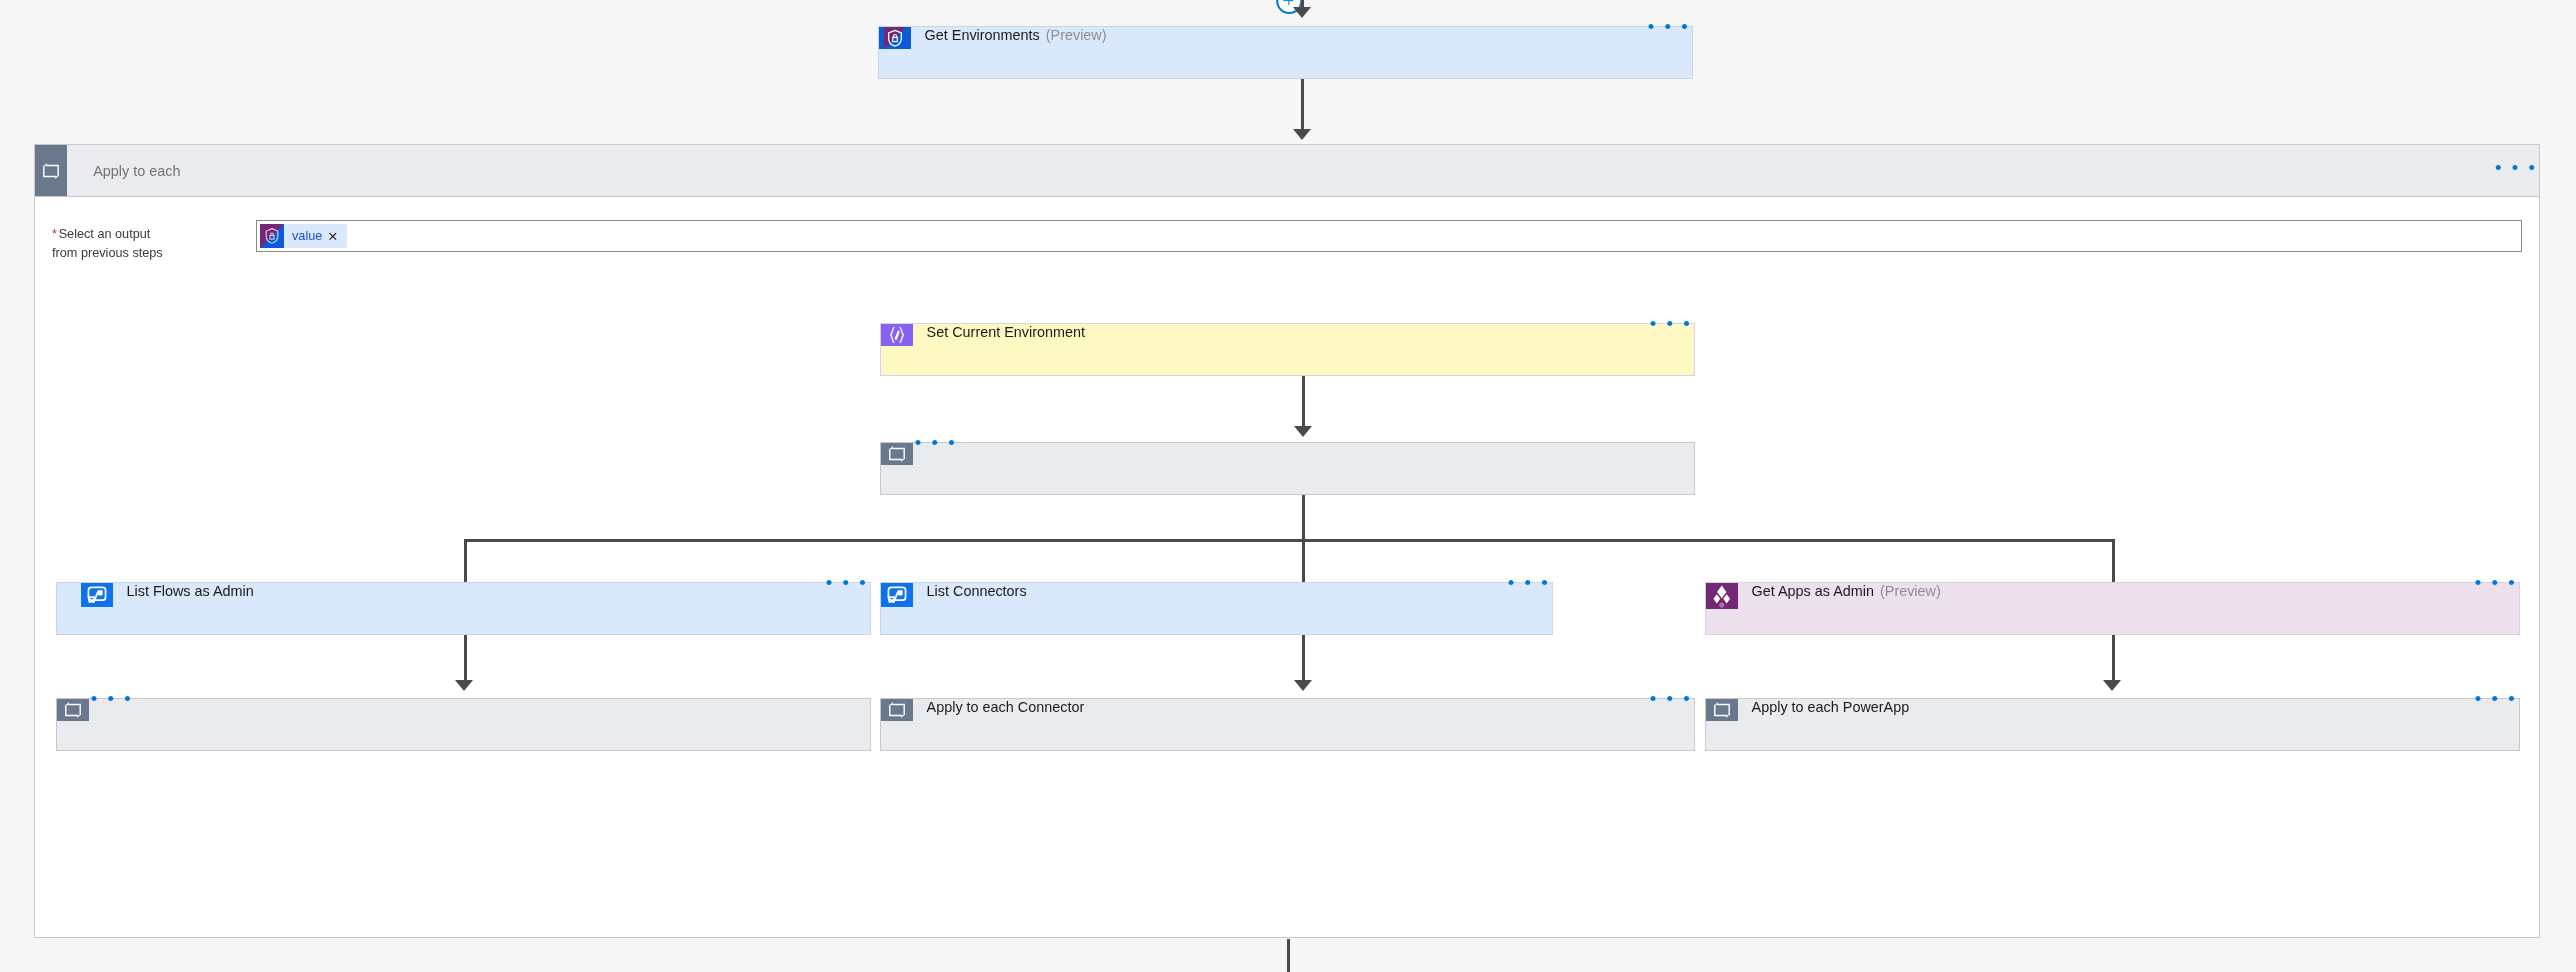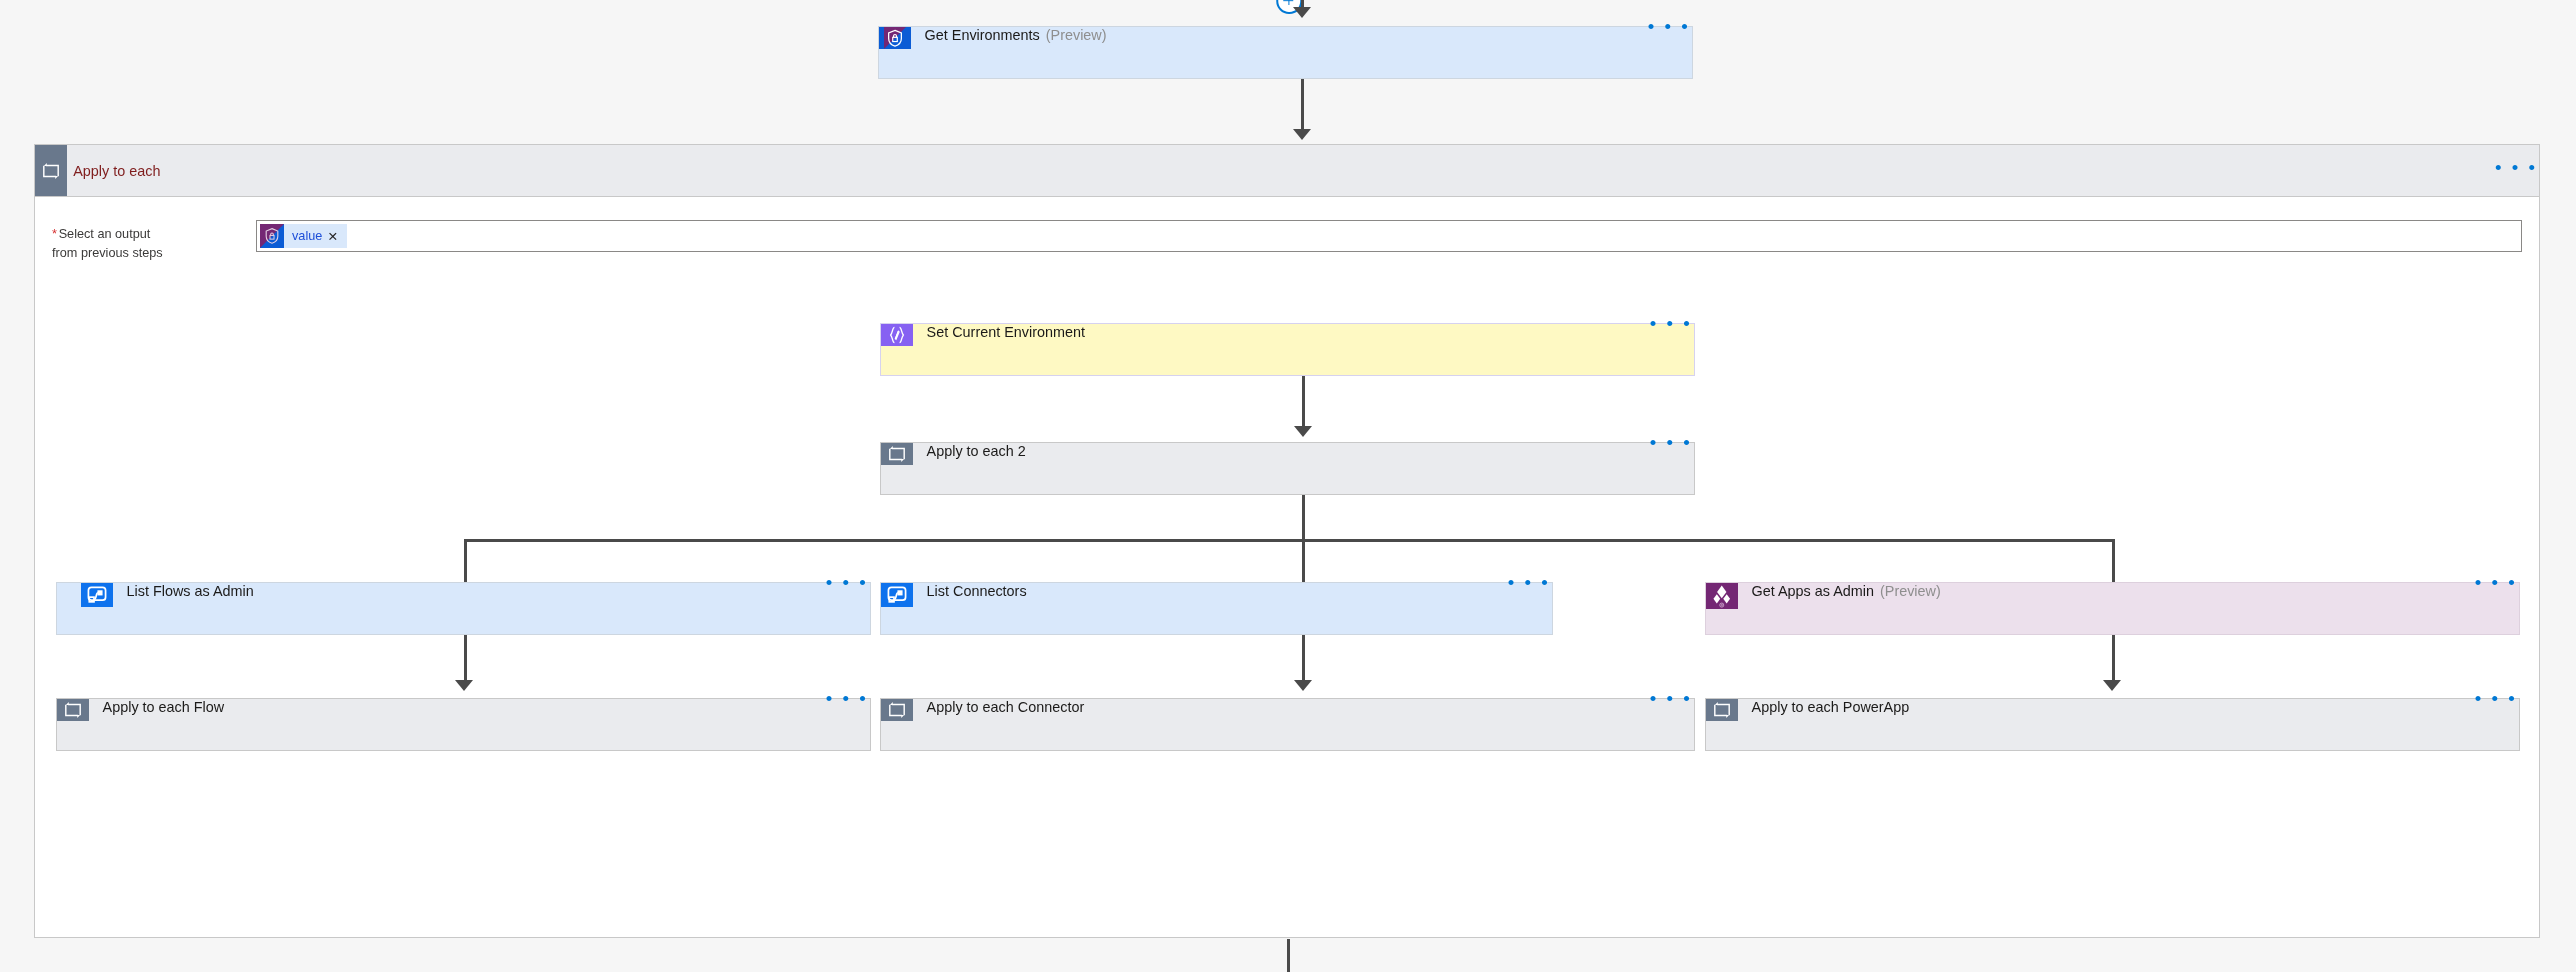--- a/index.html
+++ b/index.html
@@ -71,21 +71,21 @@
   #loop-header {
     position: absolute; left: -0.8px; top: -0.8px;
     width: 2506px; height: 53px;
     display: flex; align-items: stretch;
     background: #eaebee;
     border: 0.8px solid #c8c8c8;
   }
   #loop-header .icon-box { width: 32px; min-width: 32px; background: #69788c;
     display: flex; align-items: center; justify-content: center; }
   #loop-header .title { flex: 1; display: flex; align-items: center;
-    padding-left: 6px; font-size: 14.4px; color: #7f1d1d; }
+    padding-left: 26px; font-size: 14.4px; color: #737373; }
 
   
   .param-row { position: absolute; left: 17px; top: 75px; width: 2470px; display: flex; }
   .param-label {
     width: 204px; padding-top: 5.1px;
     font-size: 12.7px; color: #3b3a39; line-height: 1.45;
   }
   .param-label .req { color: #d62f2f; margin-right: 1.7px; }
   .param-input {
     flex: 1;
@@ -212,23 +212,20 @@
     <div class="arrow-head" style="left:1259px; top:281px;"></div>
 
     <div class="card loop" style="left:845px; top:297px; width:815px;">
       <div class="icon-box">
         <svg width="22" height="22" viewBox="0 0 26 26" aria-hidden="true">
           <path d="M4.5 7.5 V19.5 H18 M21.5 18.5 V6.5 H8" fill="none" stroke="#ffffff" stroke-width="1.7" stroke-linecap="square"></path>
           <path d="M8 3.4 L4.6 7 L8 7 Z" fill="#ffffff"></path>
           <path d="M18 22.6 L21.4 19 L18 19 Z" fill="#ffffff"></path>
         </svg>
       </div>
-      <div class="title">
-        <span>Apply to each 2</span>
-      </div>
       <div class="ellipsis">• • •</div>
     </div>
 
     <div class="vline" style="left:1267px; top:350px; height:46px;"></div>
     <div class="hline" style="left:429px; top:394px; width:1651px;"></div>
 
     <div class="vline" style="left:429px; top:394px; height:49px;"></div>
     <div class="arrow-head" style="left:420px; top:441px;"></div>
 
     <div class="vline" style="left:1267px; top:394px; height:49px;"></div>
@@ -254,23 +251,20 @@
     </div>
     <div class="vline" style="left:429px; top:490px; height:48px;"></div>
     <div class="arrow-head" style="left:420px; top:535px;"></div>
     <div class="card loop" style="left:21px; top:553px; width:815px;">
       <div class="icon-box">
         <svg width="22" height="22" viewBox="0 0 26 26" aria-hidden="true">
           <path d="M4.5 7.5 V19.5 H18 M21.5 18.5 V6.5 H8" fill="none" stroke="#ffffff" stroke-width="1.7" stroke-linecap="square"></path>
           <path d="M8 3.4 L4.6 7 L8 7 Z" fill="#ffffff"></path>
           <path d="M18 22.6 L21.4 19 L18 19 Z" fill="#ffffff"></path>
         </svg>
-      </div>
-      <div class="title">
-        <span>Apply to each Flow</span>
       </div>
       <div class="ellipsis">• • •</div>
     </div>
 
     <div class="card flowmgmt" style="left:845px; top:437px; width:673px;">
       <div class="icon-box">
         <svg width="24" height="24" viewBox="0 0 28 28" aria-hidden="true">
           <rect x="4" y="5" width="20" height="15" rx="3.5" fill="none" stroke="#ffffff" stroke-width="2"></rect>
           <rect x="14.5" y="8.5" width="6" height="6" fill="#ffffff"></rect>
           <rect x="5" y="16.5" width="5.5" height="5.5" fill="none" stroke="#ffffff" stroke-width="2"></rect>

